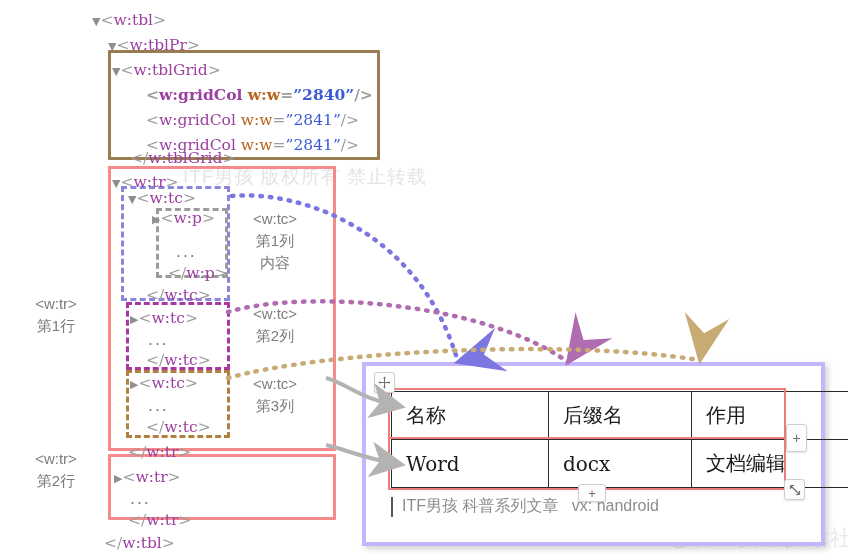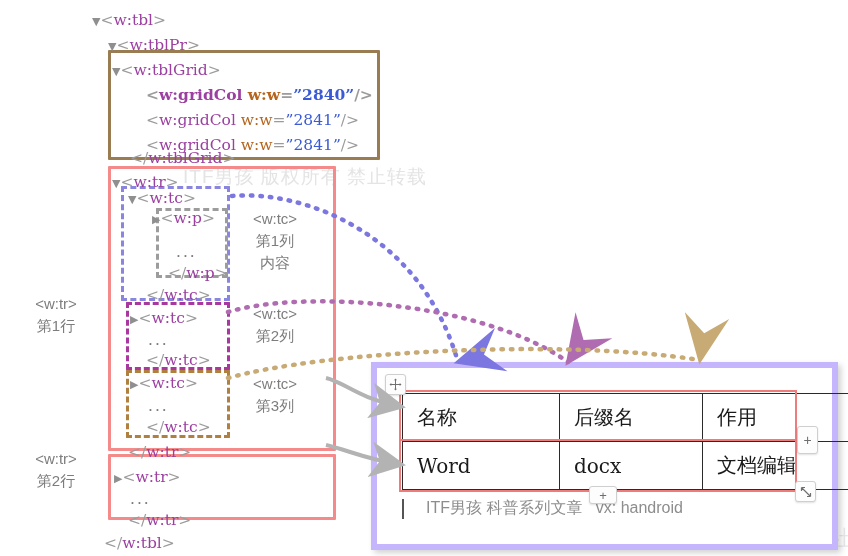--- a/index.html
+++ b/index.html
@@ -64,23 +64,23 @@
     z-index:5;
     white-space:pre;
     pointer-events:none;
   }
   .wm-top{font-size:19px;left:183px;top:164px;letter-spacing:1px;text-align:right;}
   .wm-bot{font-size:21px;left:669px;top:524px;letter-spacing:2px;color:#e9e9e9;}
 
   
   #doc{
     position:absolute;
-    left:371px;top:362px;width:455px;height:176px;
+    left:362px;top:362px;width:455px;height:176px;
     background:#ffffff;
-    border:6px solid #c4b5fd;
+    border:4px solid #c4b5fd;
     box-shadow:3px 3px 6px rgba(0,0,0,0.18);
     z-index:30;
     overflow:visible;
   }
   #doc-inner{position:relative;width:100%;height:100%;}
 
   table.wtable{
     position:absolute;
     left:25px;top:25px;
     width:392px;
@@ -120,21 +120,21 @@
   #plus-right{left:420px;top:58px;width:19px;height:26px;font-size:14px;line-height:1;}
   #plus-bottom{left:212px;top:118px;width:26px;height:16px;font-size:13px;line-height:1;}
   #resize-handle{left:418px;top:113px;width:19px;height:19px;}
 
   .doc-footer{
     position:absolute;
     left:25px;top:130px;
     font-family:"Liberation Sans","DejaVu Sans",sans-serif;
     font-size:16px;color:#8d8d8d;
     white-space:pre;
-    display:flex;align-items:center;gap:22px;
+    display:flex;align-items:center;gap:9px;
   }
   .cursor-bar{display:inline-block;width:2px;height:20px;background:#555;}
 </style>
 </head>
 <body>
 
 <div id="root">
 
   <div class="wm wm-top">ITF男孩 版权所有 禁止转载</div>
 

